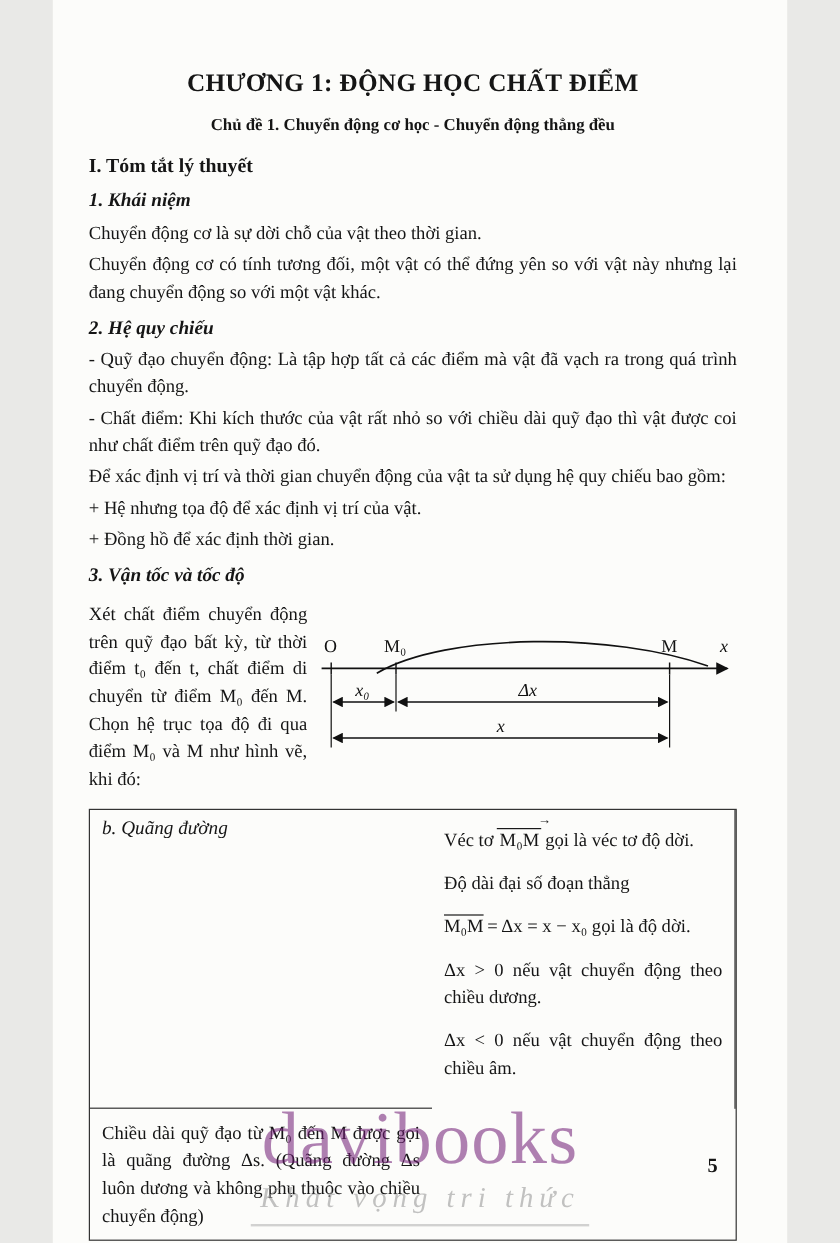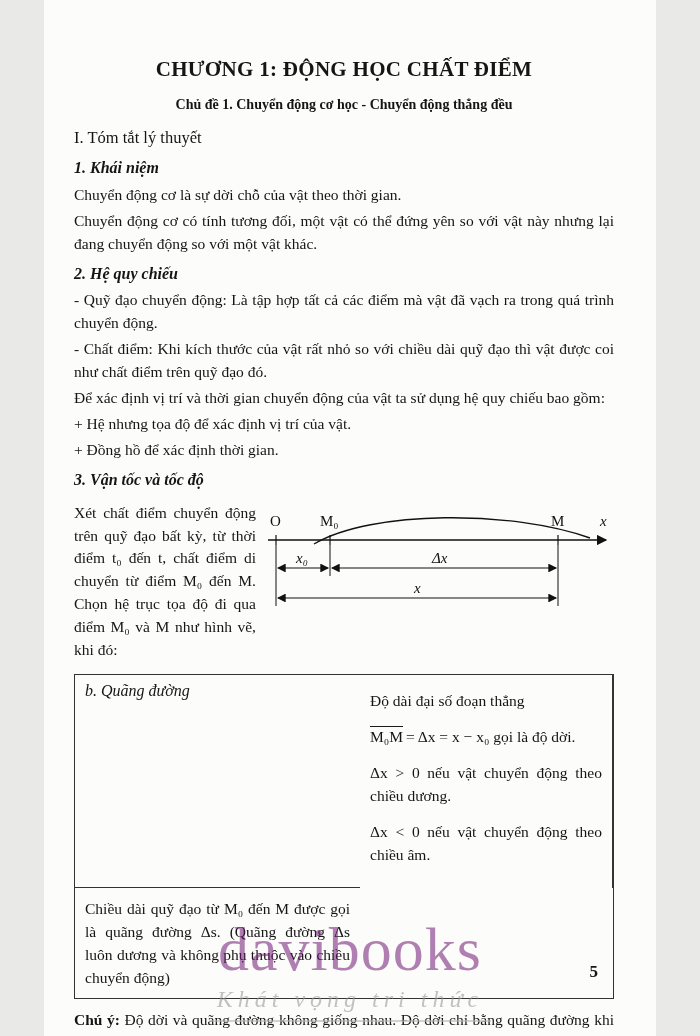--- a/index.html
+++ b/index.html
@@ -17,24 +17,24 @@
     overflow:hidden;
   }
   .chapter-title{
     font-size:21px;font-weight:bold;text-align:center;
     margin:0 0 10px 0;letter-spacing:.3px;
   }
   .topic-title{
     font-size:14px;font-weight:bold;text-align:center;
     margin:0 0 10px 0;
   }
-  .sec-heading{font-weight:normal;font-size:16.5px;margin:0 0 4px 0;}
+  .sec-heading{font-weight:bold;font-size:16.5px;margin:0 0 4px 0;}
   .sub-heading{font-weight:bold;font-style:italic;font-size:16px;margin:6px 0 4px 0;}
   p.body{margin:3px 0;text-align:justify;}
-  .twocol{display:flex;gap:6px;margin-top:10px;align-items:flex-start;}
+  .twocol{display:flex;gap:6px;margin-top:10px;align-items:center;}
   .twocol .lefttext{width:264px;text-align:justify;margin:0;}
   .twocol .diagram-wrap{flex:1;padding-top:6px;}
   svg text{font-family:"Liberation Serif","DejaVu Serif",serif;font-size:15px;fill:#111;}
   svg .ital{font-style:italic;}
   .theory-table{
     margin-top:12px;
     border:1.4px solid #333;
     display:grid;
     grid-template-columns:285px 1fr;
   }
@@ -148,20 +148,23 @@
         <line x1="16" y1="90" x2="294" y2="90" stroke="#111" stroke-width="1.1" marker-start="url(#arrL)" marker-end="url(#arrR)"></line>
         <text x="152" y="85" class="ital">x</text>
       </svg>
     </div>
   </div>
 
   <div class="theory-table">
     <div class="hcell">b. Quãng đường</div>
 
     <div class="cell lcol">
+      <div class="lrow">
+        <span>Véc tơ</span><span class="vec">M₀M</span><span>gọi là véc tơ độ dời.</span>
+      </div>
       <div class="lrow">Độ dài đại số đoạn thẳng</div>
       <div class="lrow">
         <span class="bar">M₀M</span><span>= Δx = x − x₀ gọi là độ dời.</span>
       </div>
       <div class="lrow">Δx &gt; 0 nếu vật chuyển động theo chiều dương.</div>
       <div class="lrow">Δx &lt; 0 nếu vật chuyển động theo chiều âm.</div>
     </div>
 
     <div class="cell">
       <div class="rtext">Chiều dài quỹ đạo từ M₀ đến M được gọi là quãng đường Δs. (Quãng đường Δs luôn dương và không phụ thuộc vào chiều chuyển động)</div>

